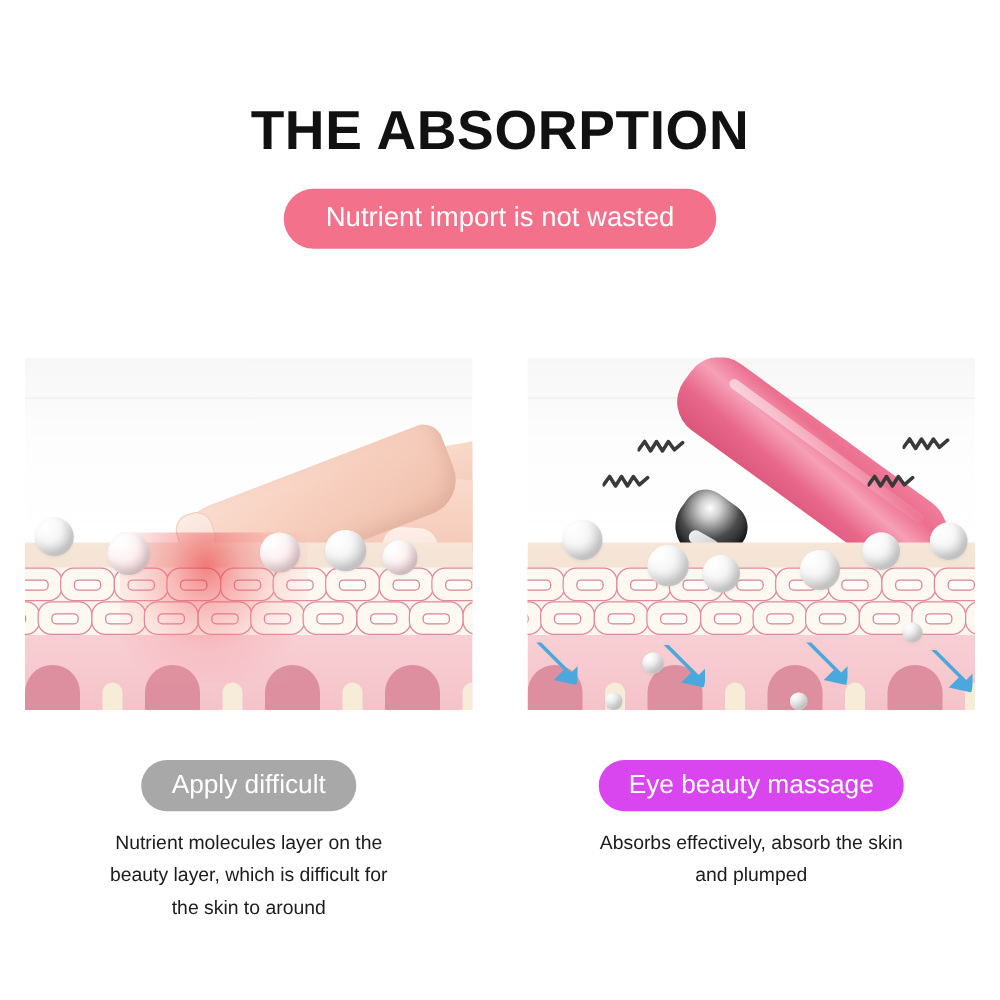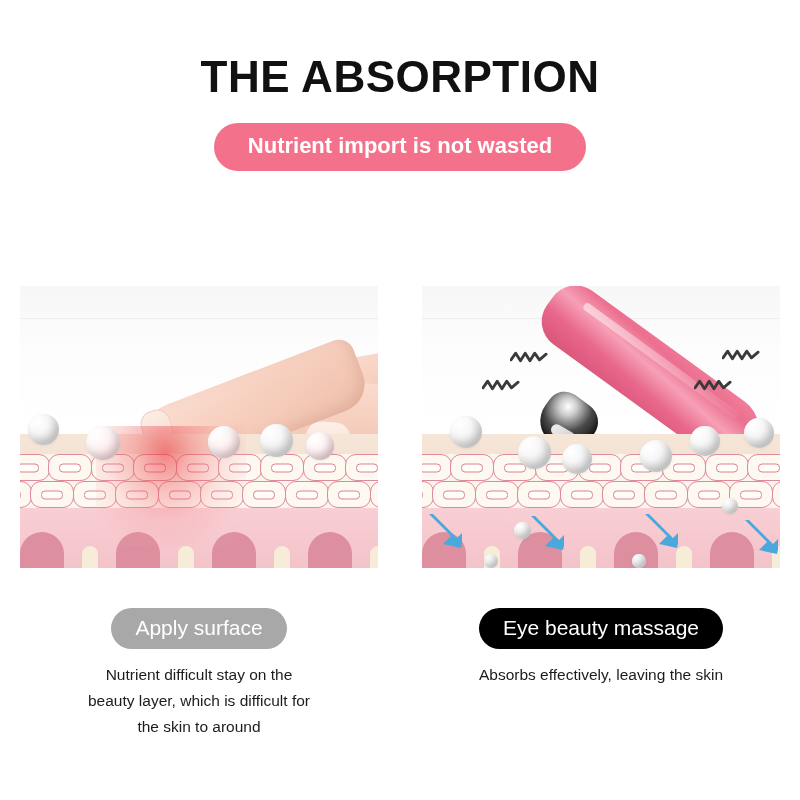--- a/index.html
+++ b/index.html
@@ -28,30 +28,31 @@
     width: 800px;
     text-align: center;
   }
   .title-line {
     font-size: 44px;
     font-weight: 800;
     letter-spacing: 0.5px;
     color: #111111;
     line-height: 1.12;
     white-space: nowrap;
+    margin-top: 28px;
   }
 
   .subtitle-badge {
     display: inline-block;
     margin-top: 22px;
     padding: 9px 34px 11px 34px;
     background: #f4718b;
     color: #ffffff;
     font-size: 22px;
-    font-weight: 700;
+    font-weight: 400;
     border-radius: 26px;
     line-height: 1.25;
     white-space: nowrap;
   }
 
   
   .panels {
     position: absolute;
     top: 286px;
     left: 20px;
@@ -296,21 +297,21 @@
     display: inline-block;
     padding: 6px 24px 8px 24px;
     border-radius: 24px;
     color: #ffffff;
     font-size: 21px;
     font-weight: 400;
     line-height: 1.3;
     white-space: nowrap;
   }
   .caption-badge.gray { background: #a8a8a8; }
-  .caption-badge.pink { background: #000000; }
+  .caption-badge.pink { background: #d946ef; }
 
   .caption-body {
     margin-top: 13px;
     font-size: 15.5px;
     line-height: 1.66;
     color: #1c1c1c;
     padding: 0 12px;
   }
 </style>
 </head>
@@ -472,29 +473,30 @@
       <div class="pearl" style="left:300px; top:212px; width:16px; height:16px;"></div>
       <div class="pearl" style="left:92px; top:236px; width:17px; height:17px;"></div>
       <div class="pearl" style="left:62px; top:268px; width:14px; height:14px;"></div>
       <div class="pearl" style="left:210px; top:268px; width:14px; height:14px;"></div>
     </div>
   </div>
 
   <div class="captions">
 
     <div class="caption-col">
-      <div class="caption-badge gray">Apply surface</div>
+      <div class="caption-badge gray">Apply difficult</div>
       <div class="caption-body">
-        <div>Nutrient difficult stay on the</div>
+        <div>Nutrient molecules layer on the</div>
         <div>beauty layer, which is difficult for</div>
         <div>the skin to around</div>
       </div>
     </div>
 
     <div class="caption-col">
       <div class="caption-badge pink">Eye beauty massage</div>
       <div class="caption-body">
-        <div>Absorbs effectively, leaving the skin</div>
+        <div>Absorbs effectively, absorb the skin</div>
+        <div>and plumped</div>
       </div>
     </div>
   </div>
 
 </div>
 
 </body></html>

